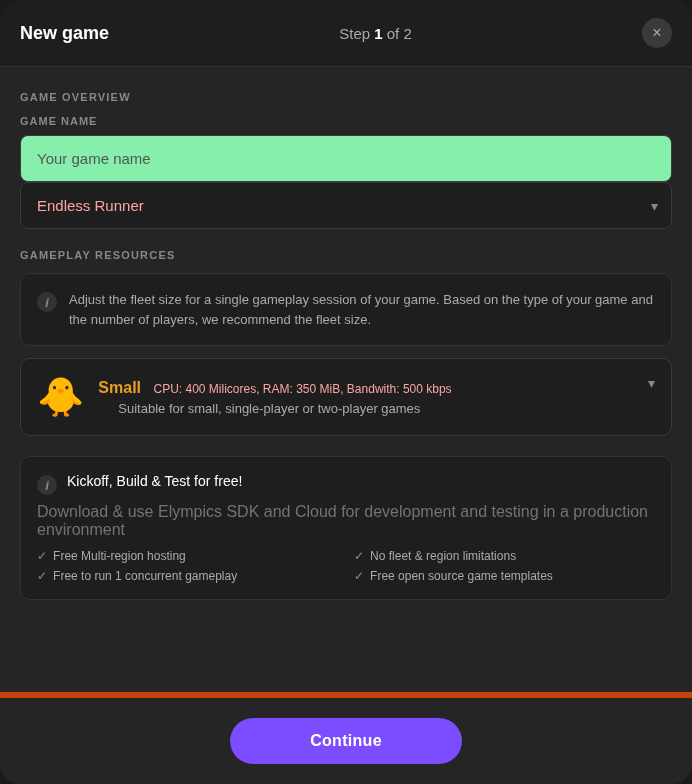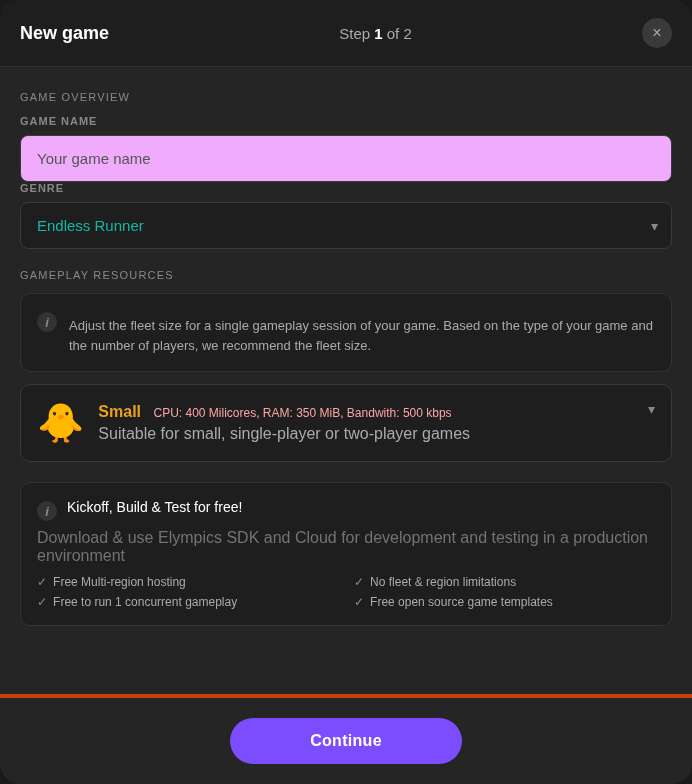--- a/index.html
+++ b/index.html
@@ -57,36 +57,36 @@
     .modal-body {
       padding: 24px 20px;
       flex: 1;
       display: flex;
       flex-direction: column;
       gap: 20px;
     }
     .section-label {
       color: #888888;
       font-size: 11px;
-      font-weight: 400;
+      font-weight: 700;
       letter-spacing: 1.2px;
       text-transform: uppercase;
       margin-bottom: 12px;
     }
     .field-label {
       color: #888888;
       font-size: 11px;
       font-weight: 600;
       letter-spacing: 1px;
       text-transform: uppercase;
       margin-bottom: 8px;
     }
     .game-name-input {
       width: 100%;
-      background: #f0abfc;
+      background: #86efac;
       border: 1px solid #3a3a3a;
       border-radius: 8px;
       padding: 14px 16px;
       color: #666;
       font-size: 15px;
       outline: none;
     }
     .game-name-input::placeholder { color: #555; }
     .genre-players-row {
       display: flex;
@@ -101,21 +101,21 @@
     }
     .genre-select-wrapper {
       position: relative;
     }
     .genre-select {
       width: 100%;
       background: #1e1e1e;
       border: 1px solid #3a3a3a;
       border-radius: 8px;
       padding: 14px 40px 14px 16px;
-      color: #14b8a6;
+      color: #fca5a5;
       font-size: 15px;
       appearance: none;
       cursor: pointer;
       outline: none;
     }
     .genre-chevron {
       position: absolute;
       right: 14px;
       top: 50%;
       transform: translateY(-50%);
@@ -169,21 +169,20 @@
       display: flex;
       align-items: center;
       justify-content: center;
       flex-shrink: 0;
       margin-top: 2px;
     }
     .info-text {
       color: #aaaaaa;
       font-size: 13px;
       line-height: 1.5;
-      margin-top: 6px;
     }
     .resource-card {
       background: #1e1e1e;
       border: 1px solid #3a3a3a;
       border-radius: 10px;
       padding: 16px;
       display: flex;
       align-items: center;
       gap: 14px;
       position: relative;
@@ -202,22 +201,23 @@
       display: inline;
     }
     .resource-specs {
       font-size: 12px;
       color: #fca5a5;
       display: inline;
       margin-left: 8px;
     }
     .resource-desc {
       color: #aaaaaa;
-      font-size: 16px;
+      font-size: 13px;
       margin-top: 4px;
+      margin-left: 20px;
     }
     .resource-chevron {
       color: #888;
       font-size: 14px;
       position: absolute;
       right: 16px;
       top: 16px;
     }
     .kickoff-box {
       background: #1e1e1e;
@@ -254,21 +254,21 @@
       font-size: 12px;
     }
     .check-icon {
       color: #888;
       font-size: 12px;
     }
     .modal-footer {
       padding: 20px;
       display: flex;
       justify-content: center;
-      border-top: 4px solid #c2410c;
+      border-top: 6px solid #c2410c;
     }
     .continue-btn {
       background: #7c4dff;
       color: #ffffff;
       border: none;
       border-radius: 24px;
       padding: 14px 80px;
       font-size: 16px;
       font-weight: 600;
       cursor: pointer;
@@ -297,21 +297,20 @@
     <div class="game-overview-section">
       <div class="section-label">GAME OVERVIEW</div>
 
       <div>
         <div class="field-label">GAME NAME</div>
         <input class="game-name-input" type="text" placeholder="Your game name" style="">
       </div>
 
       <div class="genre-players-row">
         <div class="genre-col">
-          <div class="field-label">GENRE</div>
           <div class="genre-select-wrapper">
             <select class="genre-select">
               <option>Endless Runner</option>
               <option>Action</option>
               <option>RPG</option>
               <option>Strategy</option>
               <option>Puzzle</option>
               <option>Sports</option>
             </select>
             <span class="genre-chevron">▾</span>

